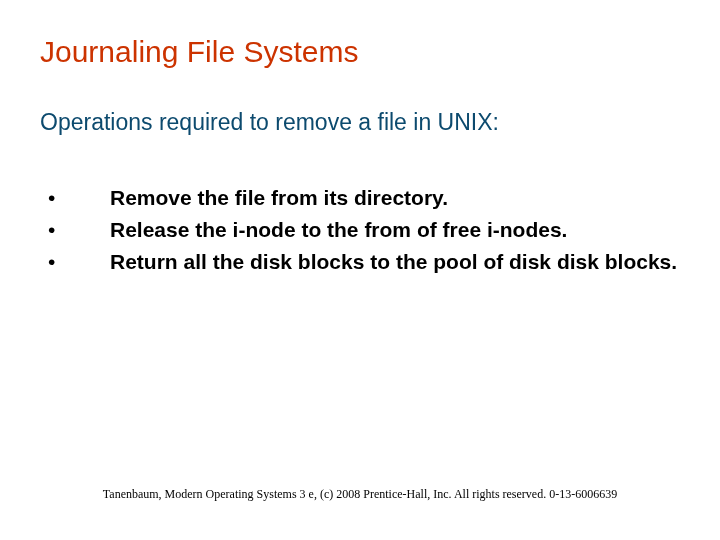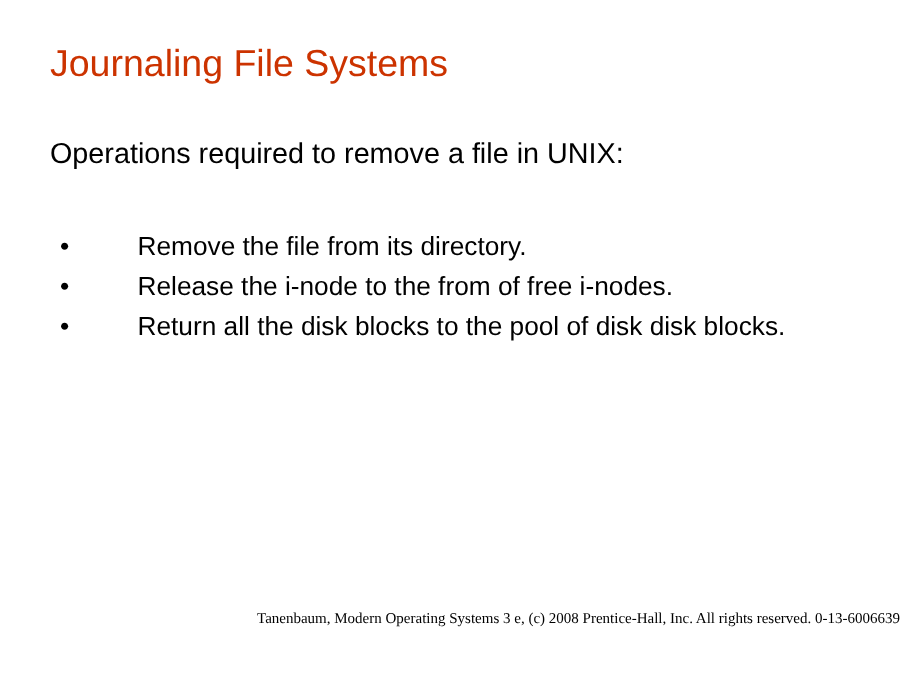--- a/index.html
+++ b/index.html
@@ -23,21 +23,21 @@
     }
     .title {
       color: #cc3300;
       font-size: 30px;
       font-weight: normal;
       text-align: left;
       margin-bottom: 40px;
       margin-top: 5px;
     }
     .subtitle {
-      color: #000000;
+      color: #0c4a6e;
       font-size: 23px;
       margin-bottom: 50px;
       font-weight: normal;
     }
     .bullet-list {
       list-style: none;
       padding-left: 0;
     }
     .bullet-item {
       display: flex;
@@ -46,27 +46,28 @@
       font-size: 21px;
       color: #000;
     }
     .bullet-marker {
       width: 70px;
       flex-shrink: 0;
       padding-left: 8px;
     }
     .bullet-text {
       flex: 1;
+      font-weight: bold;
     }
     .footer {
       position: absolute;
       bottom: 38px;
       left: 0;
       width: 100%;
-      text-align: right;
+      text-align: center;
       font-family: Georgia, 'Times New Roman', serif;
       font-size: 12px;
       color: #000;
       margin-top: 24px;
     }
   </style>
 </head>
 <body>
 
 <div class="slide">

